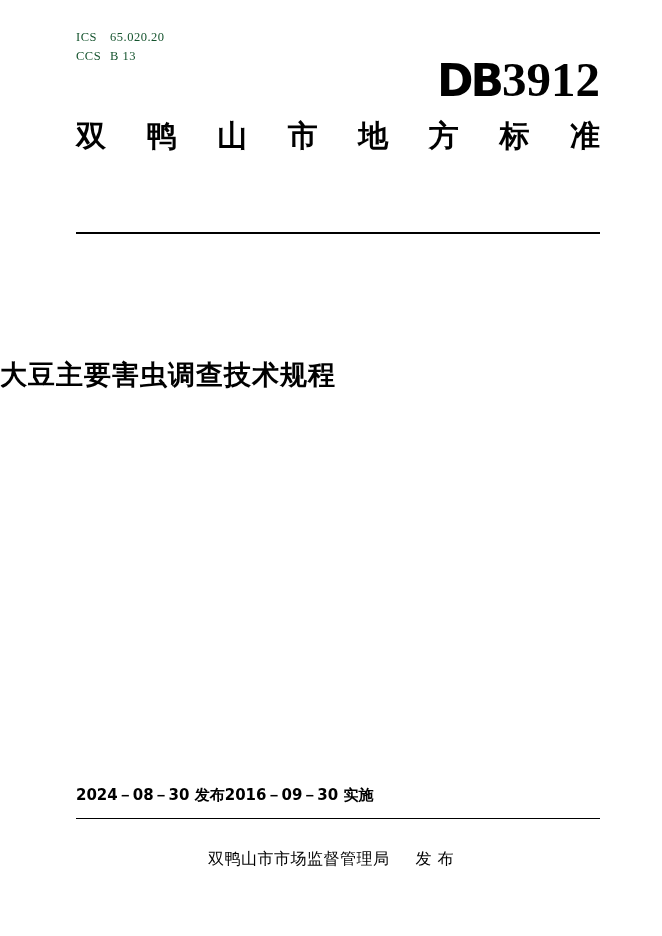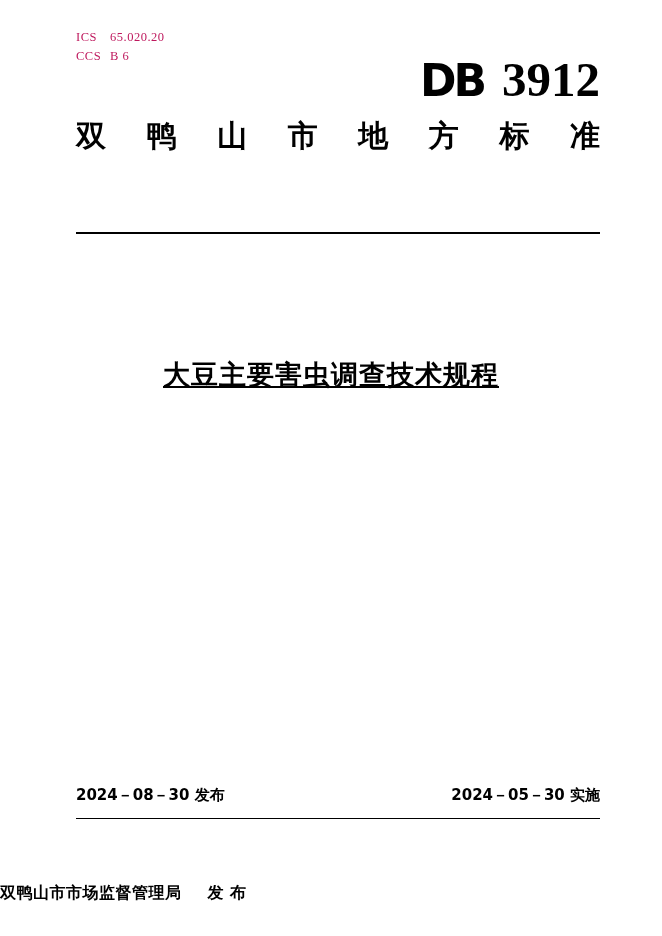--- a/index.html
+++ b/index.html
@@ -24,21 +24,21 @@
 
   
   .meta {
     position: absolute;
     left: 76px;
     top: 28px;
     font-family: "Liberation Serif", serif;
     font-size: 12.5px;
     line-height: 19px;
     letter-spacing: 0.5px;
-    color: #be185d;
+    color: #14532d;
   }
   .meta .row {
     white-space: nowrap;
   }
   .meta .key {
     display: inline-block;
     min-width: 34px;
   }
 
   
@@ -51,21 +51,21 @@
     font-size: 47px;
     letter-spacing: 0px;
     line-height: 1;
     white-space: nowrap;
   }
   .db-logo .db {
     font-family: "DejaVu Sans", sans-serif;
     font-weight: bold;
     font-size: 44px;
     letter-spacing: -3px;
-    margin-right: 18px;
+    margin-right: 1px;
   }
   .db-logo .num {
     font-family: "Liberation Serif", serif;
     font-weight: bold;
     font-size: 49px;
   }
 
   
   .std-title {
     position: absolute;
@@ -109,72 +109,69 @@
     top: 818px;
     border-top: 1.6px solid #000;
   }
 
   
   .doc-title {
     position: absolute;
     left: 0;
     right: 0;
     top: 357px;
-    text-align: center;
     font-family: "DejaVu Sans", sans-serif;
     font-weight: bold;
     font-size: 27px;
     letter-spacing: 1px;
-    text-decoration: underline;
   }
 
   
   .dates {
     position: absolute;
     left: 76px;
     right: 62px;
     top: 786px;
     display: flex;
-    justify-content: space-between;
     font-family: "DejaVu Sans", sans-serif;
     font-weight: bold;
     font-size: 15px;
   }
   .dates .d {
     white-space: nowrap;
   }
 
   
   .publisher {
     position: absolute;
     left: 0;
     right: 0;
-    top: 883px;
-    text-align: left;
-    font-family: "DejaVu Sans", sans-serif;
-    font-weight: bold;
+    top: 849px;
+    text-align: center;
+    font-family: "DejaVu Sans", sans-serif;
+    font-weight: normal;
     font-size: 16px;
     letter-spacing: 0.5px;
   }
   .publisher .gap {
     display: inline-block;
     width: 26px;
   }
 </style>
 </head>
 <body>
 
 <div class="page">
 
   <div class="meta">
     <div class="row">
       <span class="key">ICS</span><span>65.020.20</span>
     </div>
     <div class="row">
-      <span class="key">CCS</span><span>B 6</span>
+      <span class="key">CCS</span><span>B 13</span>
     </div>
   </div>
 
   <div class="db-logo">
     <span class="db">DB</span><span class="num">3912</span>
   </div>
 
   <div class="std-title">
     <span>双</span>
     <span>鸭</span>
@@ -188,20 +185,20 @@
 
 
   <div class="rule-top"></div>
 
   <div class="doc-title">大豆主要害虫调查技术规程</div>
 
   <div class="rule-bottom"></div>
 
   <div class="dates">
     <span class="d">2024－08－30 发布</span>
-    <span class="d">2024－05－30 实施</span>
+    <span class="d">2016－09－30 实施</span>
   </div>
 
   <div class="publisher">
     <span>双鸭山市市场监督管理局</span><span class="gap"></span><span>发 布</span>
   </div>
 
 </div>
 
 </body></html>

